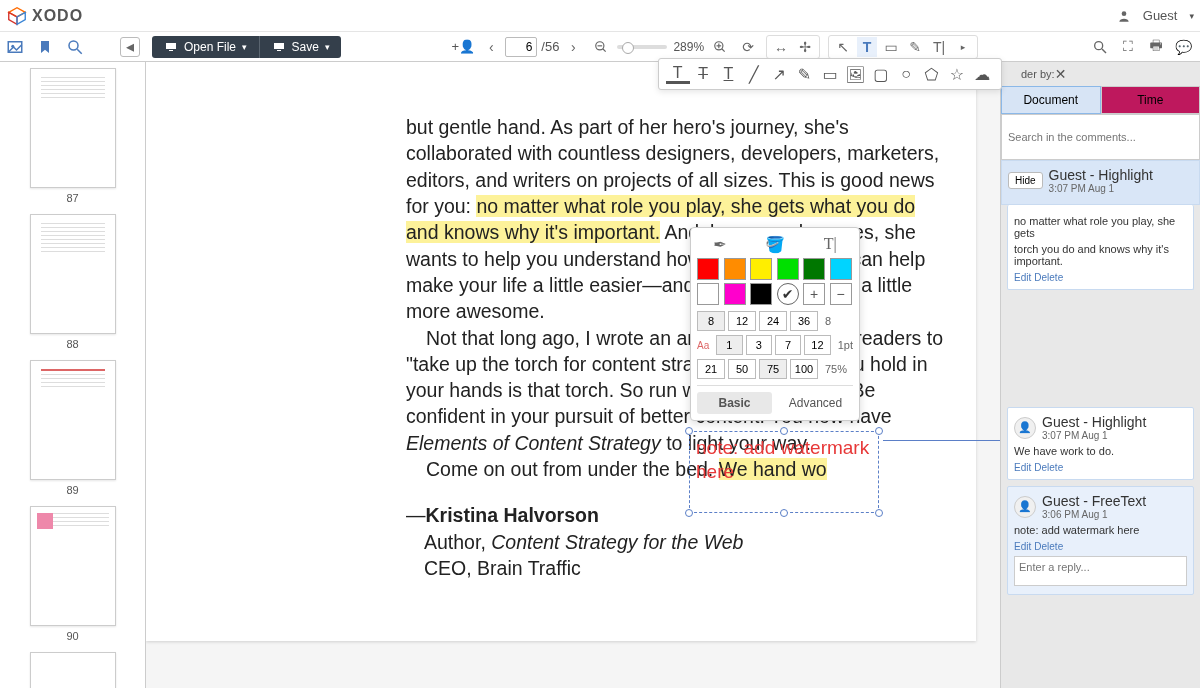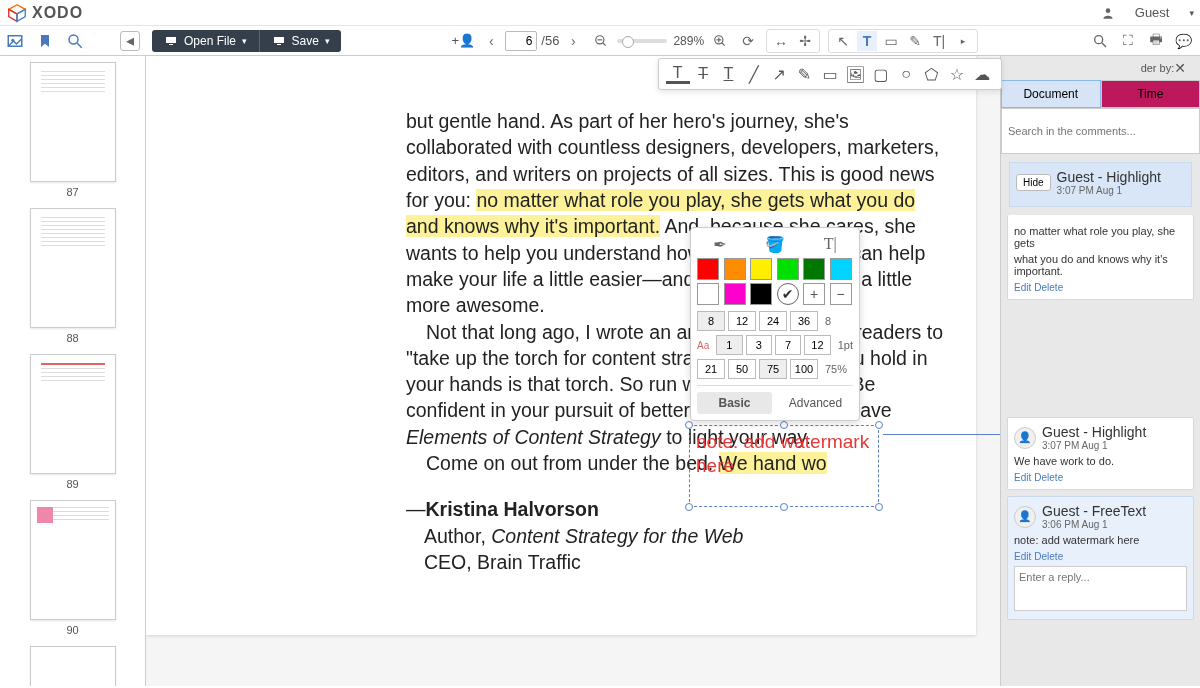--- a/index.html
+++ b/index.html
@@ -1,23 +1,23 @@
 <!DOCTYPE html>
 <html><head>
   <meta charset="utf-8">
   <style>
     * { margin: 0; padding: 0; box-sizing: border-box; font-family: Arial, Helvetica, sans-serif; }
     body { width: 1200px; height: 688px; overflow: hidden; background: #fff; position: relative; }
     
     
-    .topbar { height: 26px; display: flex; align-items: center; justify-content: space-between; padding: 9px 6px; border-bottom: 1px solid #e5e5e5; text-align: right; }
+    .topbar { height: 32px; display: flex; align-items: center; justify-content: space-between; padding: 9px 6px; border-bottom: 1px solid #e5e5e5; text-align: right; }
     .logo { display: flex; align-items: center; gap: 4px; }
     .logo-cube { width: 22px; height: 22px; position: relative; }
     .logo-text { font-weight: 600; font-size: 16px; letter-spacing: 1px; color: #555; }
-    .user-area { display: flex; align-items: center; gap: 20px; color: #555; font-size: 13px; cursor: pointer;}
+    .user-area { display: flex; align-items: center; gap: 12px; color: #555; font-size: 13px; cursor: pointer;}
     
     
     .toolbar2 { height: 30px; display: flex; align-items: center; background: #fff; border-bottom: 1px solid #ccc; padding: 0 6px; gap: 6px;}
     .tb-left { display: flex; align-items: center; gap: 12px; }
     .tb-icon { width: 18px; height: 18px; display: inline-flex; align-items: center; justify-content: center; color: #4a7abc; font-size: 16px; cursor: pointer; }
     .collapse-btn { border: 1px solid #bbb; border-radius: 3px; width: 20px; height: 20px; display: flex; align-items: center; justify-content: center; margin-left: 30px; color: #666; cursor:pointer;}
     
     .file-buttons { display: flex; margin-left: 6px; }
     .btn-dark { background: #343f4b; color: #fff; border: none; padding: 4px 12px; font-size: 12px; display: flex; align-items: center; gap: 6px; cursor: pointer;}
     .btn-dark.first { border-radius: 3px 0 0 3px; border-right: 1px solid #5a6570;}
@@ -82,36 +82,36 @@
     .size-row{display:flex; gap:3px; align-items:center; margin:4px 0;}
     .size-cell{width:28px; height:20px; border:1px solid #bbb; display:flex; align-items:center; justify-content:center; font-size:11px; cursor:pointer; background:#fff;}
     .size-cell.sel{background:#eee;}
     .size-label{font-size:11px; color:#666; margin-left:4px;}
     .sp-footer{ border-top:1px solid #ddd; margin-top:6px; padding-top:6px; display:flex; gap:6px;}
     .sp-btn{ flex:1; text-align:center; padding:4px; font-size:12px; cursor:pointer; color:#555;}
     .sp-btn.sel{ background:#e8e8e8; border-radius:3px; font-weight:bold;}
     
     
     .comments { width: 200px; border-left: 1px solid #ccc; background: #e8e8e8; display: flex; flex-direction: column; font-size: 12px;}
-    .c-header { display: flex; align-items: center; justify-content: flex-end; padding: 4px 14px; font-size: 11px; color:#555;}
+    .c-header { display: flex; align-items: center; justify-content: flex-start; padding: 4px 20px; font-size: 11px; color:#555;}
     .c-tabs { display: flex; }
     .c-tab { flex: 1; text-align: center; padding: 6px; background: #be185d; border: 1px solid #ccc; cursor:pointer; font-size:12px;}
     .c-tab.active { background: #d7e4f5; border-color:#8bb8e8;}
     .c-search { border: 1px solid #ccc; padding: 16px 6px; font-size: 11px; margin: 0; background:#fff;}
     .c-body { flex: 1; overflow-y: auto; padding: 0; position:relative;}
     .comment-card { background: #fff; border: 1px solid #c8daf0; margin: 6px; padding: 6px; font-size: 11px; border-radius:2px;}
     .comment-card.sel{ background:#e8f0fb;}
     .cc-head { display:flex; align-items:center; gap:6px; margin-bottom:4px;}
     .avatar { width: 22px; height: 22px; border-radius: 50%; background: #f0f0f0; border:1px solid #ccc; display:flex; align-items:center; justify-content:center; color:#888;}
     .cc-meta { font-size: 10px; color: #666; }
     .cc-author { font-size:14px; color:#333;text-align:center;}
     .cc-text { color: #333; margin: 4px 0;}
     .cc-actions { font-size: 10px; color: #4a7abc; cursor:pointer;}
     .hide-btn{ font-size:10px; padding:2px 6px; border:1px solid #bbb; background:#fff; border-radius:3px; cursor:pointer;}
-    .reply-box { width: 100%; border: 1px solid #ccc; padding:4px; font-size:11px; font-family:Arial; resize:none; height:45px; margin-top:4px;}
+    .reply-box { width: 100%; border: 1px solid #ccc; padding:4px; font-size:11px; font-family:Arial; resize:none; height:30px; margin-top:4px;}
     .close-x { color:#555; cursor:pointer; font-size:14px;}
     
     
     svg { display:block; }
   </style>
 </head>
 <body>
 
 <div class="topbar">
   <div class="logo">
@@ -343,32 +343,32 @@
       <span class="close-x">✕</span>
     </div>
     <div class="c-tabs">
       <div class="c-tab active">Document</div>
       <div class="c-tab">Time</div>
     </div>
     <input class="c-search" placeholder="Search in the comments..." style="">
 
     <div class="c-body">
 
-      <div class="comment-card sel" style="margin:8px; border-radius:0; background:#d9e6f7;">
+      <div class="comment-card sel" style="margin:0; border-radius:0; background:#d9e6f7;">
         <div class="cc-head">
           <button class="hide-btn">Hide</button>
           <div>
             <div class="cc-author">Guest - Highlight</div>
             <div class="cc-meta">3:07 PM Aug 1</div>
           </div>
         </div>
       </div>
       <div class="comment-card" style="margin-top:0; border-top:none;">
         <div class="cc-text">no matter what role you play, she gets</div>
-        <div class="cc-text">what you do and knows why it's important.</div>
+        <div class="cc-text">torch you do and knows why it's important.</div>
         <span class="cc-actions">Edit</span>
         <span class="cc-actions">Delete</span>
       </div>
 
       <div style="height:105px;"></div>
 
       <div class="comment-card">
         <div class="cc-head">
           <div class="avatar">👤</div>
           <div>

